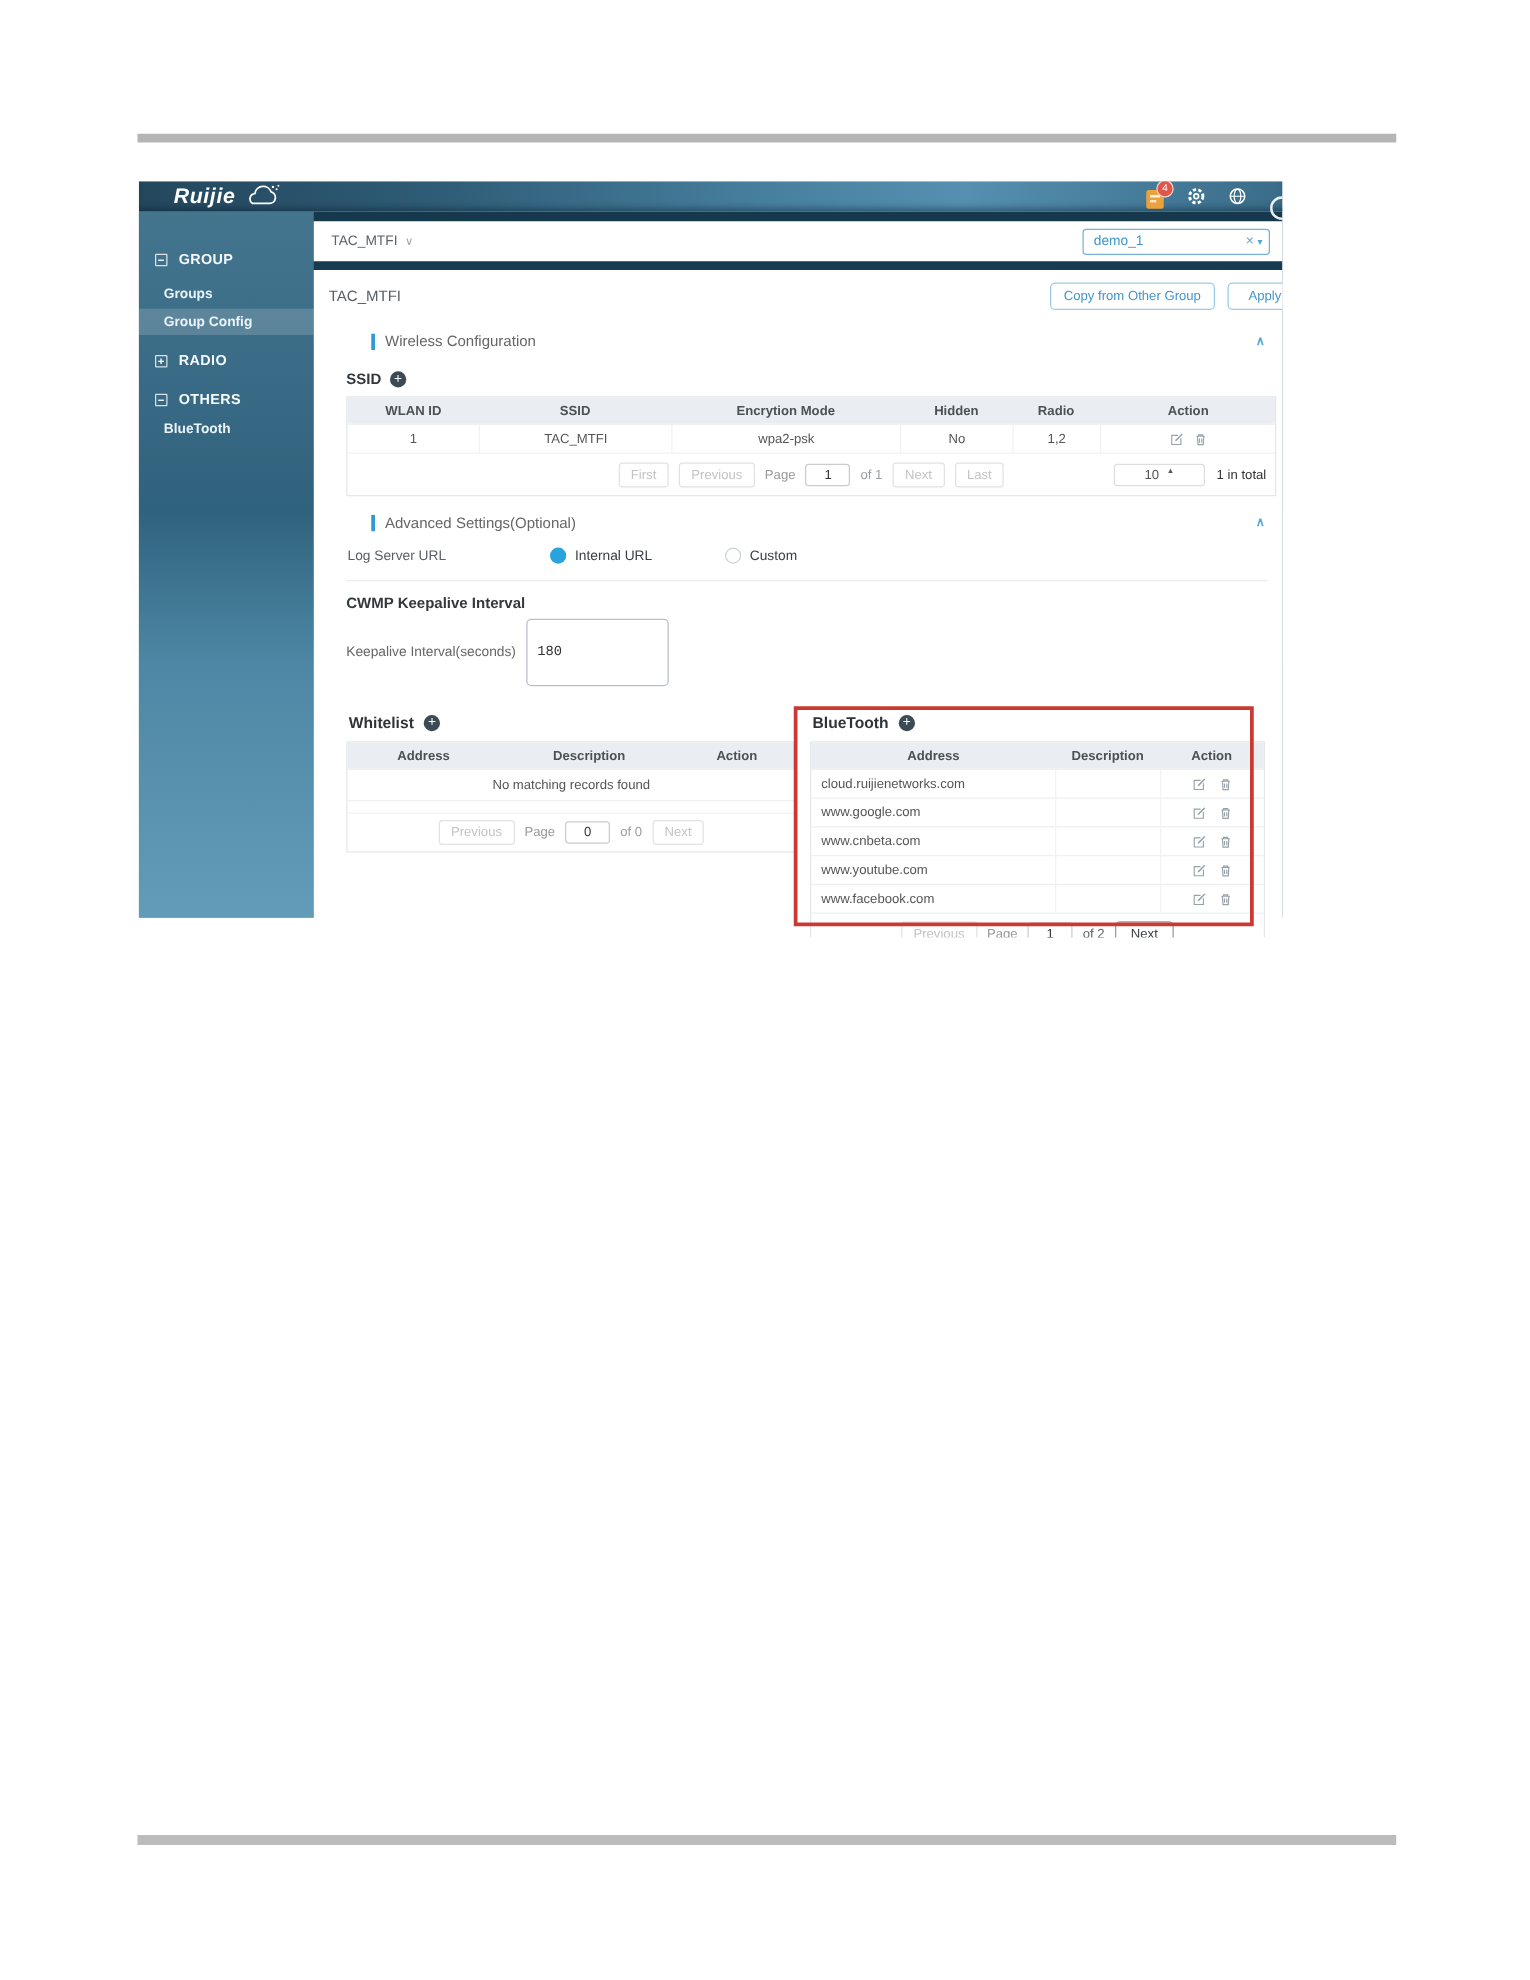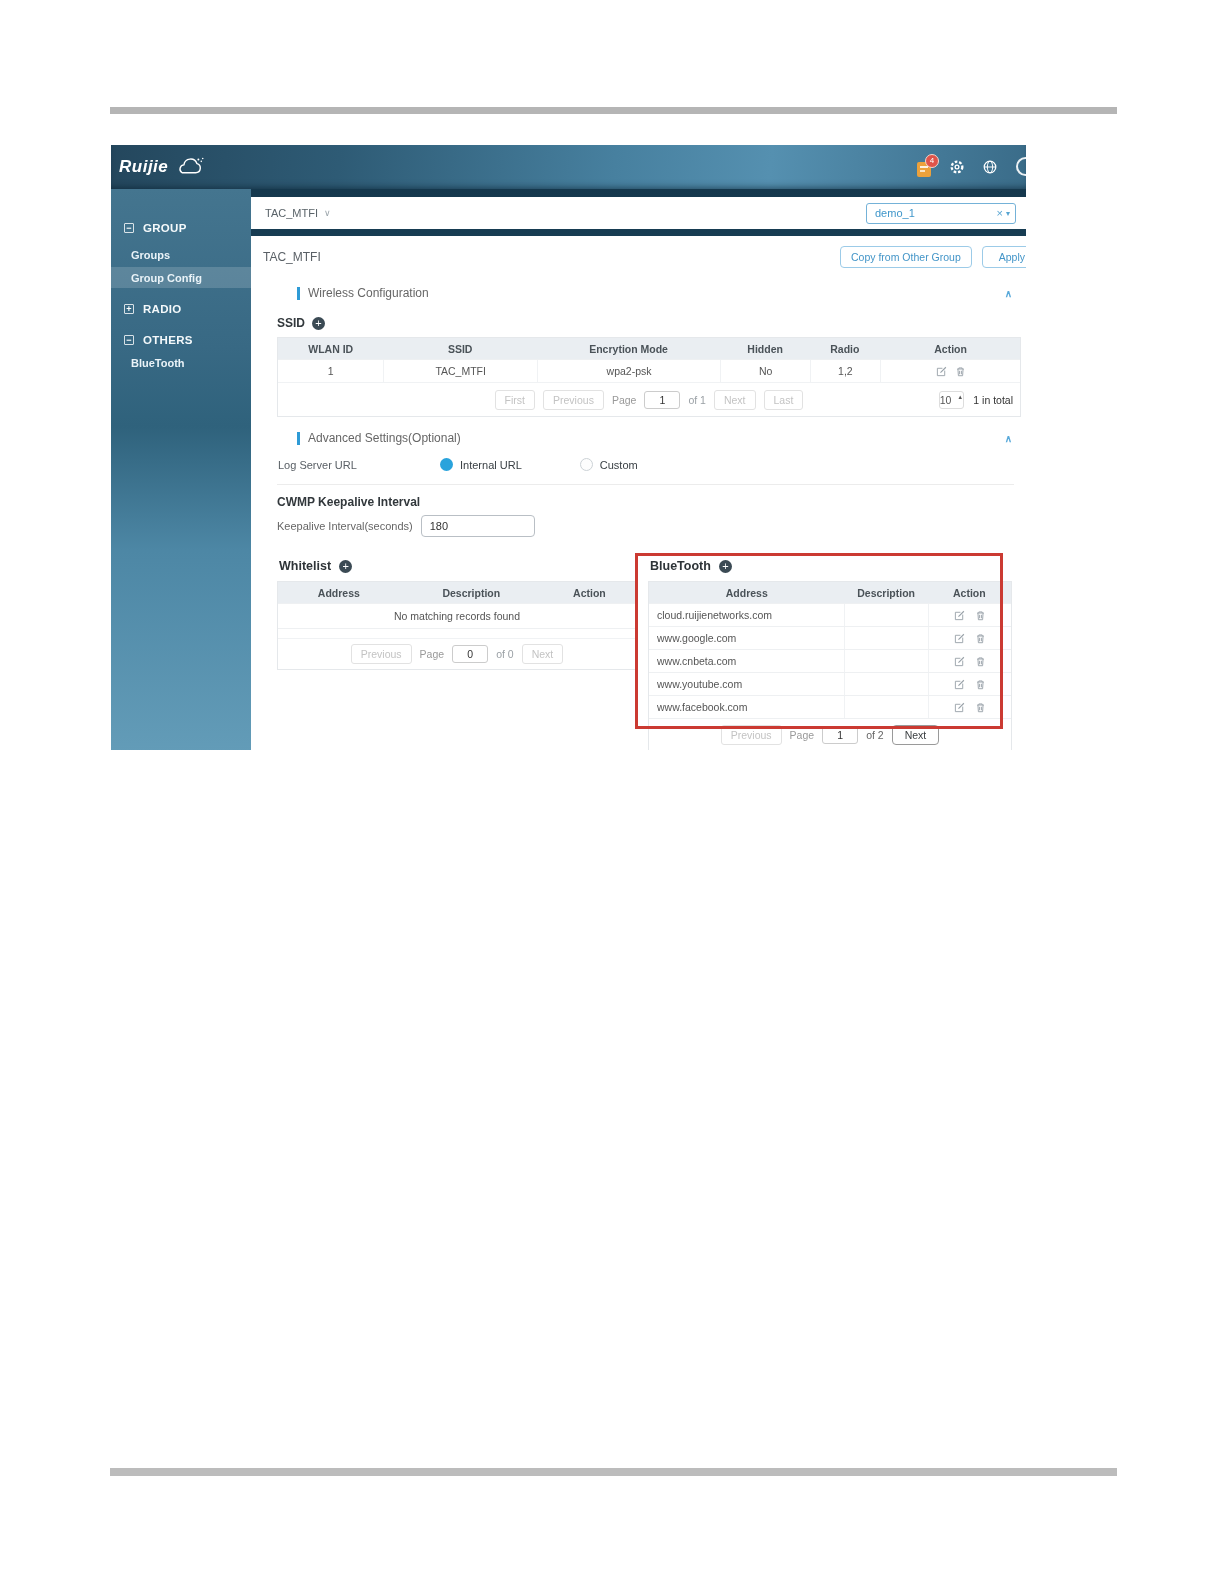--- a/index.html
+++ b/index.html
@@ -7,21 +7,21 @@
     width:1224px; height:1584px; position:relative; background:#ffffff;
     font-family:"Liberation Sans", sans-serif; overflow:hidden;
   }
   .rule-top { position:absolute; left:110px; top:107px; width:1007px; height:7px; background:#b5b5b5; }
   .rule-bottom { position:absolute; left:110px; top:1468px; width:1007px; height:8px; background:#bcbcbc; }
 
   .app { position:absolute; left:111px; top:145px; width:915px; height:605px; overflow:hidden; background:#fff; }
 
   
   .topnav {
-    height:44px; display:flex; align-items:center; padding-left:8px; position:relative;
+    height:24px; display:flex; align-items:center; padding-left:28px; position:relative;
     background:linear-gradient(95deg,#24475d 0%,#2e5b75 25%,#47809f 55%,#5590b0 72%,#3a6c89 100%);
     box-shadow:inset 0 -5px 7px -4px rgba(4,24,38,.6);
   }
   .brand { display:flex; align-items:center; gap:7px; width:128px; flex:0 0 auto; }
   .brand-text { color:#fff; font-size:17px; font-weight:bold; font-style:italic; letter-spacing:.5px; }
   .tabs { display:flex; height:40px; margin-left:18px; }
   .tab { display:flex; align-items:center; height:100%; box-sizing:border-box; padding:2px 2px 0;
     margin-right:42px; color:#d9e7ef; font-size:12px; font-weight:bold; letter-spacing:.4px;
     border-bottom:2px solid transparent; cursor:pointer; }
   .tab.active { color:#fff; border-bottom-color:#e9f5fb; }
@@ -94,36 +94,36 @@
   .pg-row { position:relative; height:33px; border-top:1px solid #f0f2f4; display:flex; align-items:center;
     justify-content:center; gap:8px; color:#999; }
   .pg-btn { border:1px solid #e2e2e2; color:#c3c3c3; background:#fff; border-radius:3px;
     padding:3px 9px; font-size:10.5px; font-family:inherit; cursor:pointer; }
   .pg-btn.enabled { border-color:#9a9a9a; color:#3c4043; border-radius:4px; padding:3px 12px; }
   .pg-input { width:36px; height:18px; border:1px solid #ccc; border-radius:3px; text-align:center;
     font-size:10.5px; color:#333; font-family:inherit; box-sizing:border-box; }
   .pg-of { color:#9aa0a5; }
   .pg-right { position:absolute; right:7px; display:flex; align-items:center; gap:9px; }
   .size-box { display:flex; align-items:flex-start; gap:6px; border:1px solid #ddd; border-radius:3px;
-    padding:2px 0; color:#555; cursor:pointer; }
+    padding:2px 24px; color:#555; cursor:pointer; }
   .size-caret { font-size:6px; color:#555; }
   .total-text { color:#333; }
 
   .log-row { display:flex; align-items:center; margin:13px 0 0 27px; font-size:11px; color:#5a6066; }
   .log-label { width:162px; }
   .radio-opt { display:flex; align-items:center; gap:7px; margin-right:58px; color:#3a4045; cursor:pointer; }
   .radio-dot { width:13px; height:13px; border-radius:50%; box-sizing:border-box; }
   .radio-dot.on { background:#29a3dc; }
   .radio-dot.off { border:1px solid #ccd2d6; background:#fdfdfd; }
 
   .divider { height:1px; background:#ececec; margin:13px 12px 0 26px; }
   .cwmp-title { margin:10px 0 0 26px; font-size:12px; font-weight:bold; color:#32383c; }
   .keep-row { display:flex; align-items:center; gap:8px; margin:6px 0 0 26px; font-size:11px; color:#666; }
-  .keep-input { width:96px; height:20px; border:1px solid #b9bfc5; border-radius:4px; padding:0 8px;
-    font-size:11px; color:#333; font-family:Liberation Sans, sans-serif; }
+  .keep-input { width:96px; height:20px; border:1px solid #b9bfc5; border-radius:4px; padding:16px 8px;
+    font-size:11px; color:#333; font-family:Liberation Mono, monospace; }
 
   .lists-row { display:flex; margin:22px 0 0 26px; align-items:flex-start; }
   .wl-col { width:360px; }
   .list-title-row { display:flex; align-items:center; gap:8px; margin:0 0 8px 2px; }
   .list-title { font-size:12.5px; font-weight:bold; color:#2e3438; }
   .wl-tbl { width:360px; margin-left:0; }
   .wl-grid { grid-template-columns:34% 40% 26%; }
   .empty-row { height:24px; display:flex; align-items:center; justify-content:center; color:#555;
     border-top:1px solid #eef0f2; border-bottom:1px solid #eef0f2; }
   .wl-spacer { height:9px; }

